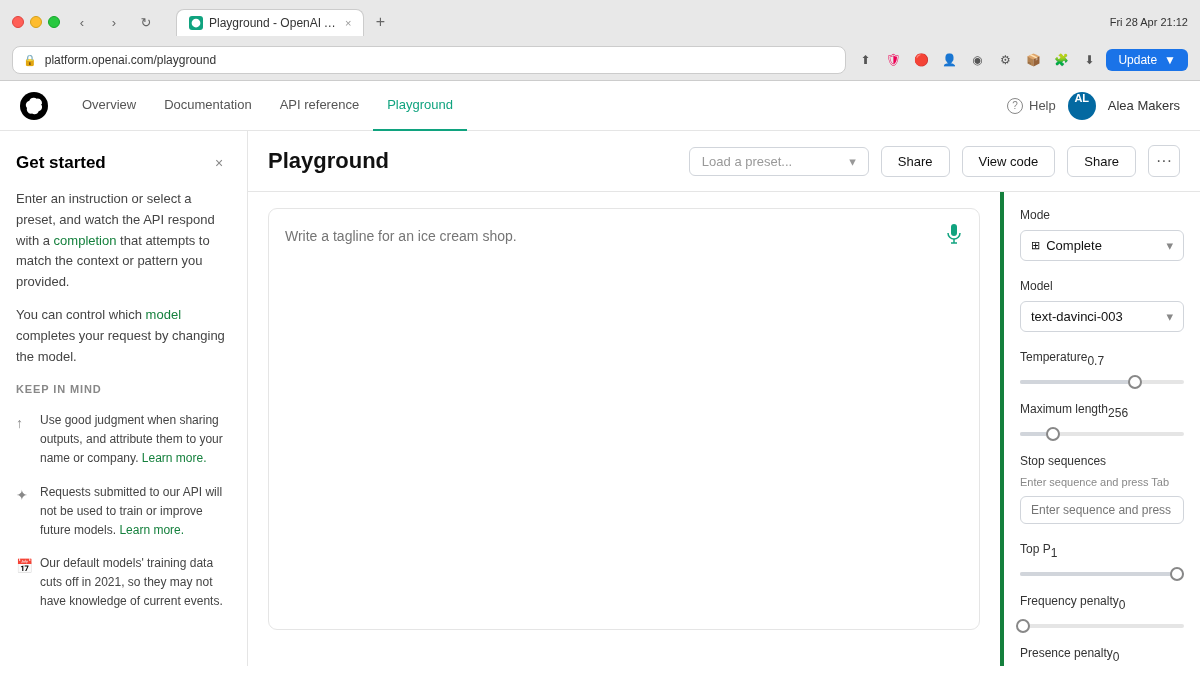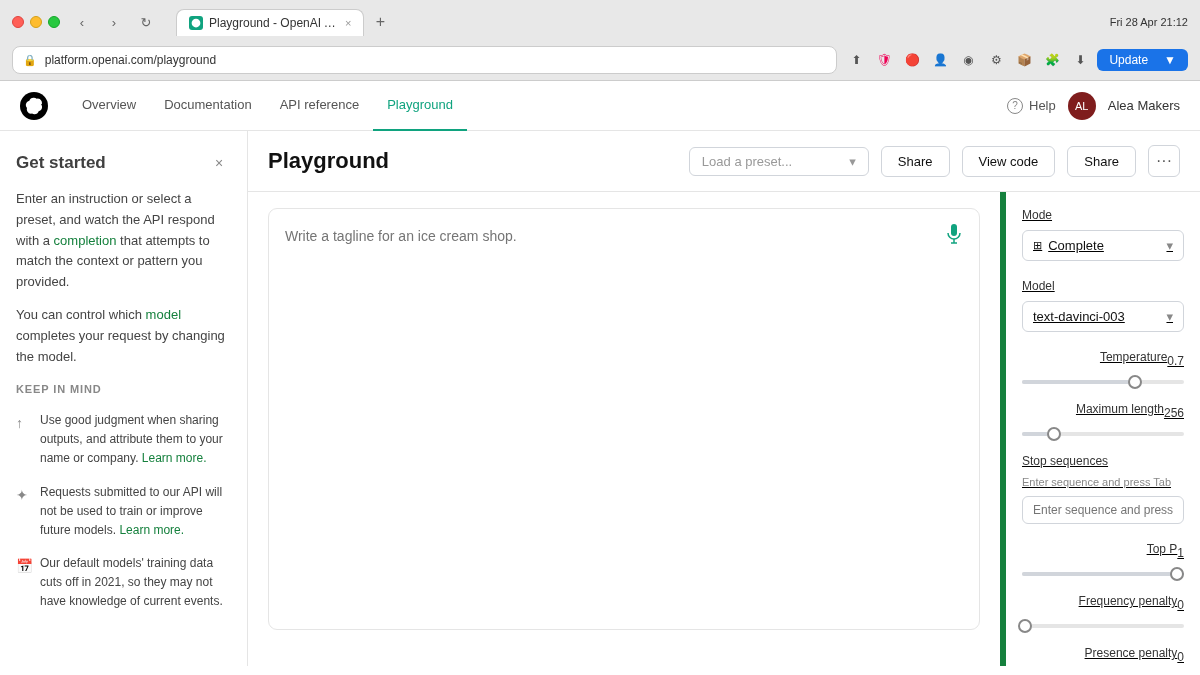--- a/index.html
+++ b/index.html
@@ -47,21 +47,21 @@
       flex: 1; display: flex; align-items: center; background: #fff; border-radius: 8px;
       padding: 4px 10px; gap: 8px; border: 1px solid #ccc; height: 28px;
     }
     .address-bar .lock-icon { color: #666; font-size: 11px; }
     .address-bar .url-text { font-size: 12px; color: #333; flex: 1; }
     .toolbar-icons { display: flex; gap: 6px; align-items: center; }
     .toolbar-icon { width: 22px; height: 22px; display: flex; align-items: center; justify-content: center; color: #555; font-size: 12px; cursor: pointer; border-radius: 4px; }
     .update-btn {
       background: #1a73e8; color: #fff; border: none; border-radius: 6px;
       padding: 4px 12px; font-size: 12px; cursor: pointer; font-weight: 500;
-      display: flex; align-items: center; gap: 16px;
+      display: flex; align-items: center; gap: 7px;
     }
     .status-bar-right { font-size: 11px; color: #333; display: flex; align-items: center; gap: 8px; }
 
     
     .app { display: flex; flex-direction: column; height: calc(675px - 90px); }
 
     
     .top-nav {
       display: flex; align-items: center; padding: 0 20px;
       border-bottom: 1px solid #e5e5e5; height: 50px; background: #fff;
@@ -74,35 +74,35 @@
     .nav-links { display: flex; gap: 0; align-items: center; flex: 1; }
     .nav-link {
       font-size: 13px; color: #555; padding: 0 14px; height: 50px;
       display: flex; align-items: center; cursor: pointer; text-decoration: none;
       border-bottom: 2px solid transparent;
     }
     .nav-link.active { color: #10a37f; border-bottom: 2px solid #10a37f; }
     .nav-right { display: flex; align-items: center; gap: 12px; margin-left: auto; }
     .help-btn { display: flex; align-items: center; gap: 6px; font-size: 13px; color: #555; cursor: pointer; }
     .user-avatar {
-      width: 28px; height: 28px; border-radius: 50%; background: #7f1d1d;
-      display: flex; align-items: center; justify-content: center; color: #fff; font-size: 11px; font-weight: 400;
+      width: 28px; height: 28px; border-radius: 50%; background: #0369a1;
+      display: flex; align-items: flex-start; justify-content: center; color: #fff; font-size: 11px; font-weight: 700;
     }
     .user-name { font-size: 13px; color: #333; }
 
     
     .main-layout { display: flex; flex: 1; overflow: hidden; }
 
     
     .sidebar {
       width: 248px; min-width: 248px; border-right: 1px solid #e5e5e5;
       padding: 20px 16px; overflow-y: auto; background: #fff;
     }
     .sidebar-header { display: flex; align-items: center; justify-content: space-between; margin-bottom: 14px; }
-    .sidebar-title { font-size: 17px; font-weight: 600; color: #404040; }
+    .sidebar-title { font-size: 17px; font-weight: 600; color: #000000; }
     .close-btn { cursor: pointer; color: #888; font-size: 14px; width: 24px; height: 24px; display: flex; align-items: center; justify-content: center; border-radius: 4px; }
     .sidebar-body { font-size: 13px; color: #444; line-height: 1.6; }
     .sidebar-body p { margin-bottom: 12px; }
     .link { color: #15803d; text-decoration: none; cursor: pointer; }
     .keep-in-mind { font-size: 11px; font-weight: 700; color: #888; letter-spacing: 0.08em; text-transform: uppercase; margin: 14px 0 12px; }
     .tip-item { display: flex; gap: 8px; margin-bottom: 14px; align-items: flex-start; }
     .tip-icon { color: #888; font-size: 14px; margin-top: 1px; min-width: 16px; }
     .tip-text { font-size: 12px; color: #444; line-height: 1.6; }
 
     
@@ -133,24 +133,24 @@
       padding: 16px; font-size: 14px; color: #999; resize: none; outline: none;
       font-family: inherit; line-height: 1.6;
     }
     .mic-icon-btn {
       position: absolute; right: 32px; top: 28px; width: 28px; height: 28px;
       display: flex; align-items: center; justify-content: center; color: #888; cursor: pointer;
     }
     @keyframes blink { 0%,100%{opacity:1} 50%{opacity:0} }
 
     
-    .settings-panel { width: 200px; min-width: 200px; border-left: 6px solid #15803d; padding: 16px; overflow-y: auto; background: #fff; text-decoration: underline; }
+    .settings-panel { width: 200px; min-width: 200px; border-left: 4px solid #15803d; padding: 16px; overflow-y: auto; background: #fff; }
     .setting-group { margin-bottom: 18px; }
     .setting-label { font-size: 12px; font-weight: 500; color: #333; margin-bottom: 8px; }
-    .setting-row { display: flex; align-items: center; justify-content: flex-end; margin-bottom: 6px; }
+    .setting-row { display: flex; align-items: center; justify-content: flex-start; margin-bottom: 6px; }
     .setting-value { font-size: 12px; color: #333; }
     .select-box {
       width: 100%; border: 1px solid #d1d5db; border-radius: 6px; padding: 7px 10px;
       font-size: 13px; color: #111; background: #fff; cursor: pointer;
       display: flex; align-items: center; justify-content: space-between;
     }
     .select-box .chevron { color: #888; }
     .slider-track {
       width: 100%; height: 4px; background: #e5e5e5; border-radius: 2px; position: relative; margin: 8px 0 2px;
     }

